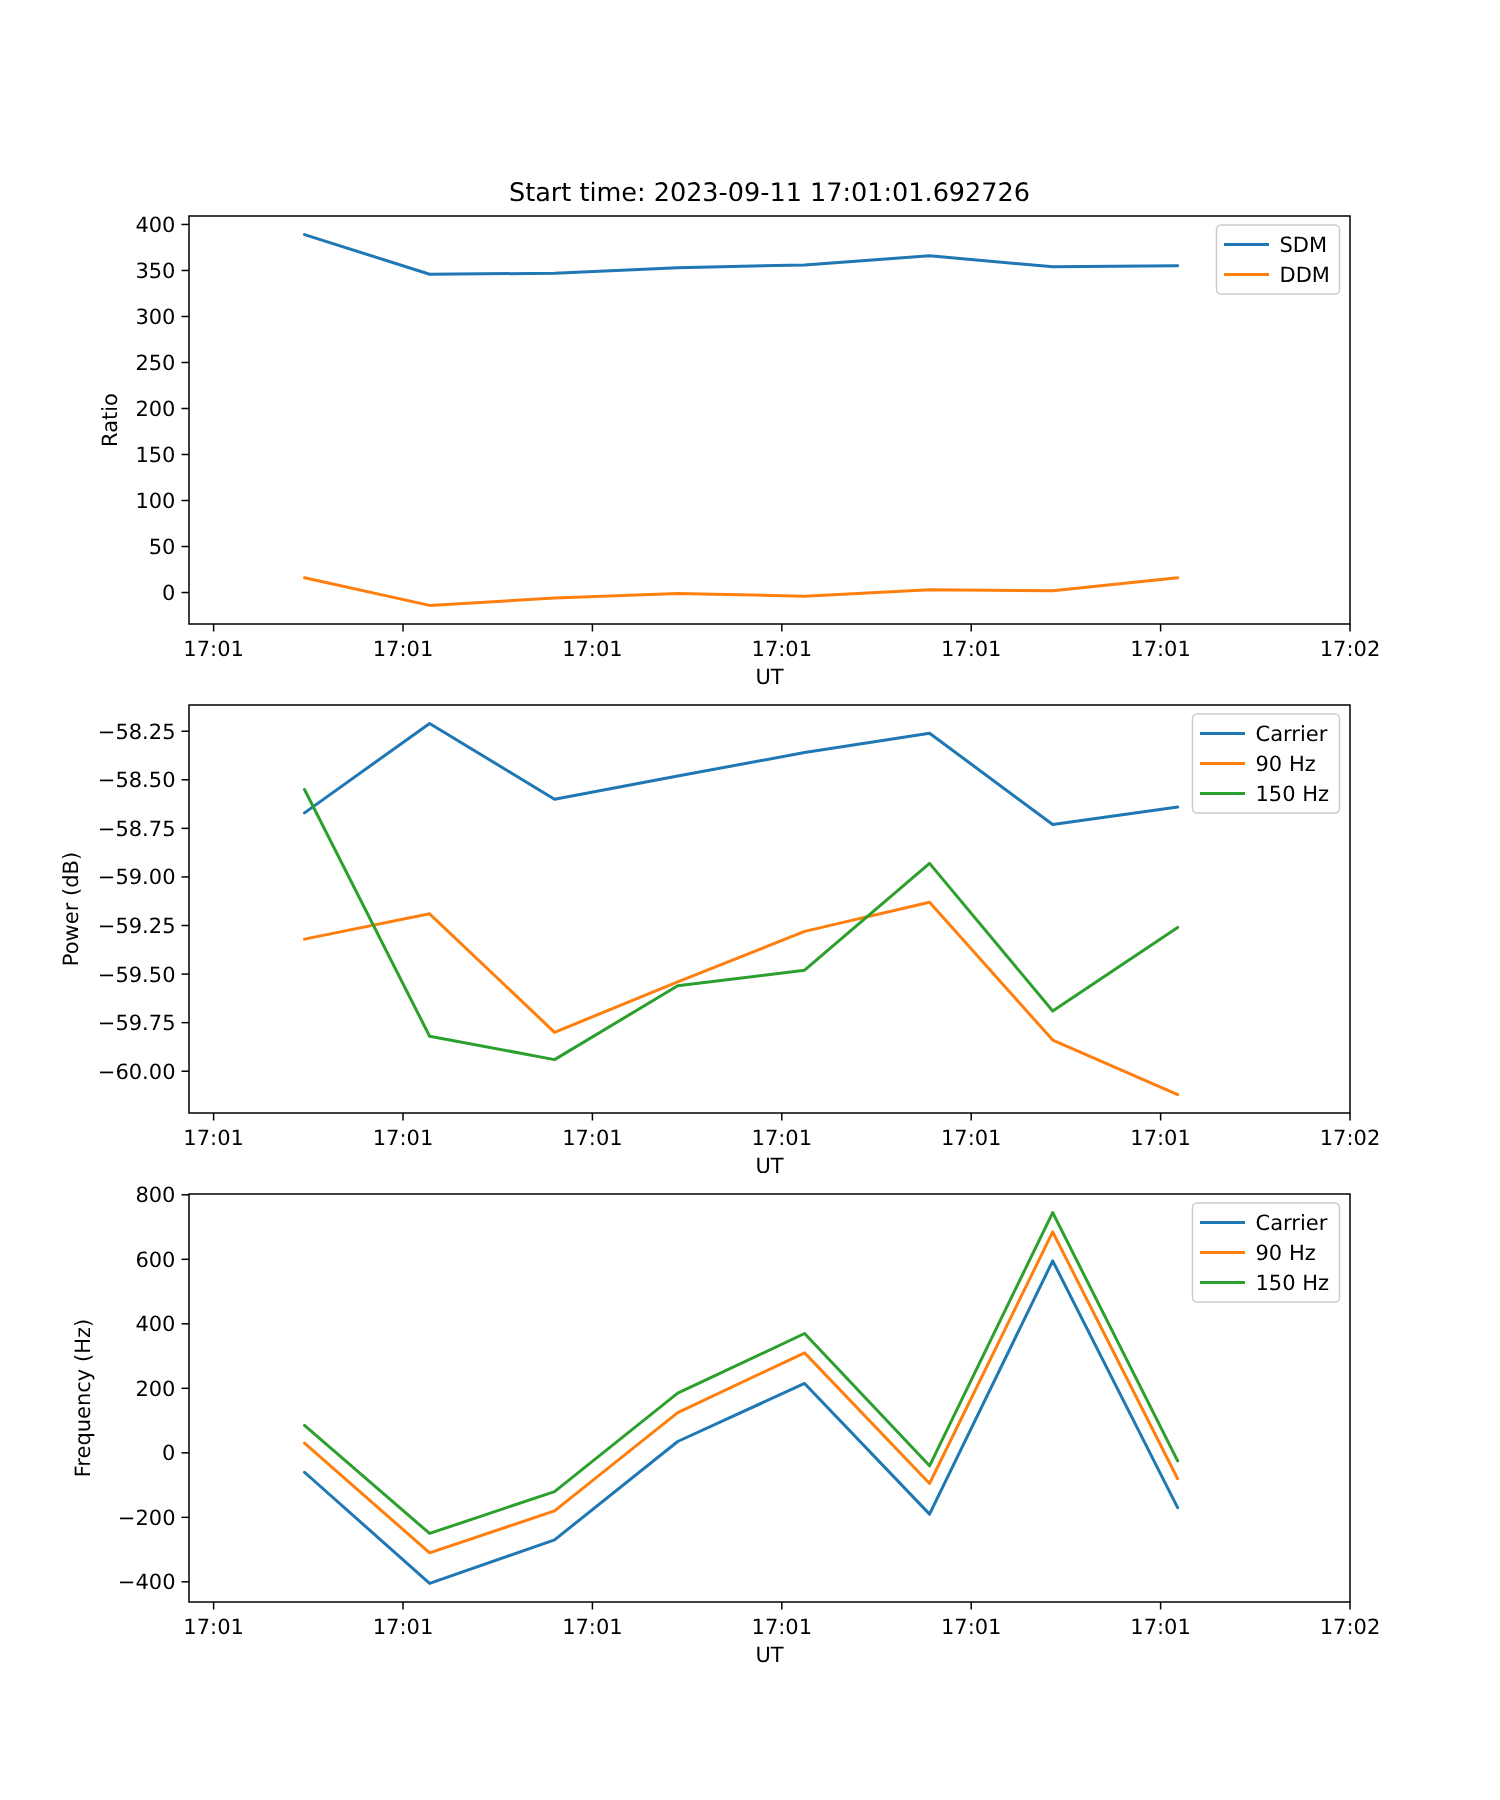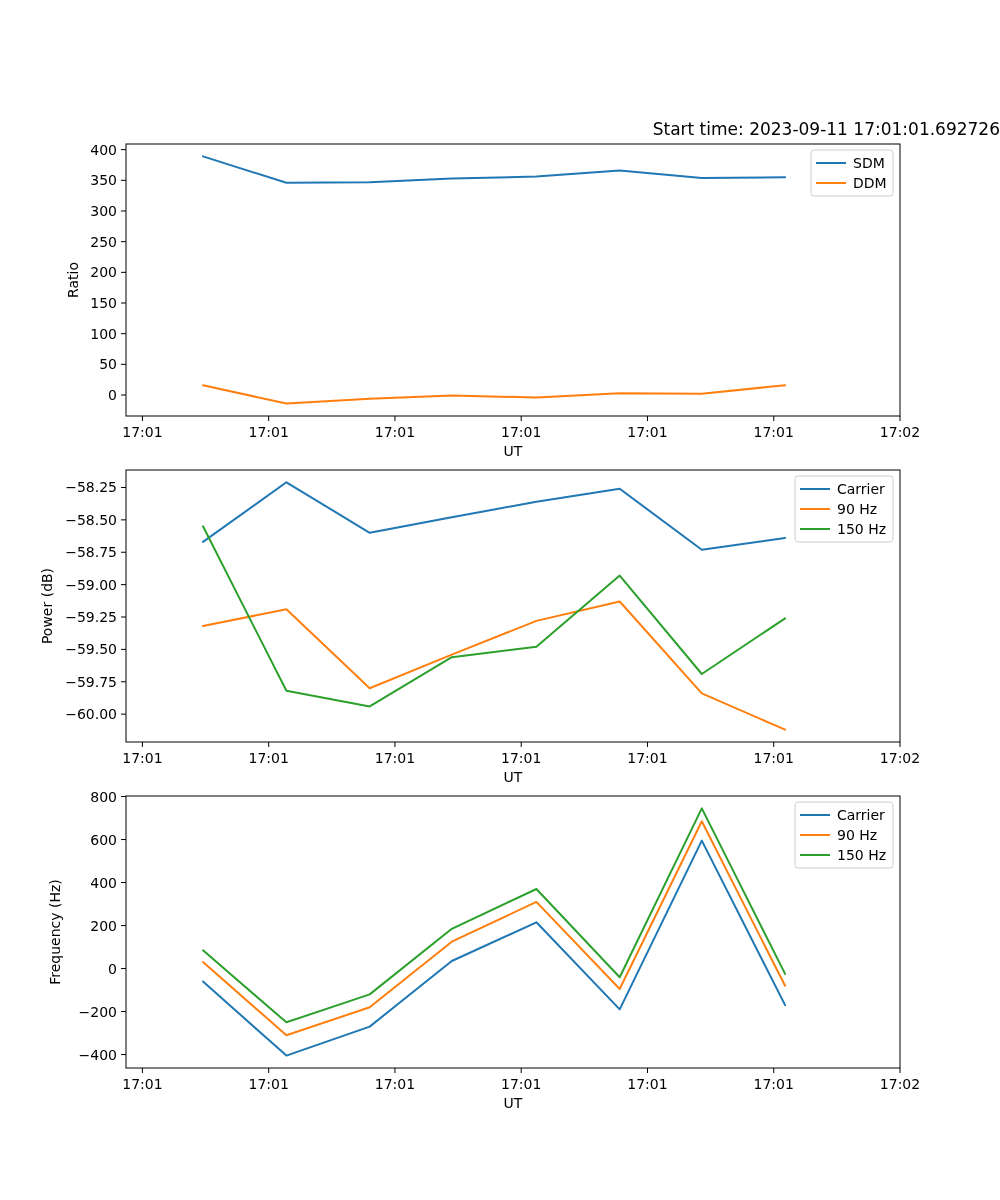--- a/index.html
+++ b/index.html
@@ -6,21 +6,21 @@
   body {
     width: 1000px; height: 1200px;
     background: #ffffff;
     position: relative;
     font-family: "DejaVu Sans", sans-serif;
     overflow: hidden;
   }
   .fig-title {
     position: absolute;
     top: 119px; left: 26px; width: 974px;
-    text-align: right;
+    text-align: center;
     font-size: 17px;
     color: #000000;
     white-space: nowrap;
   }
   svg.chart { position: absolute; left: 0; }
   #chart0 { top: 0; }
   #chart1 { top: 460px; }
   #chart2 { top: 782px; }
   svg text {
     font-family: "DejaVu Sans", sans-serif;

